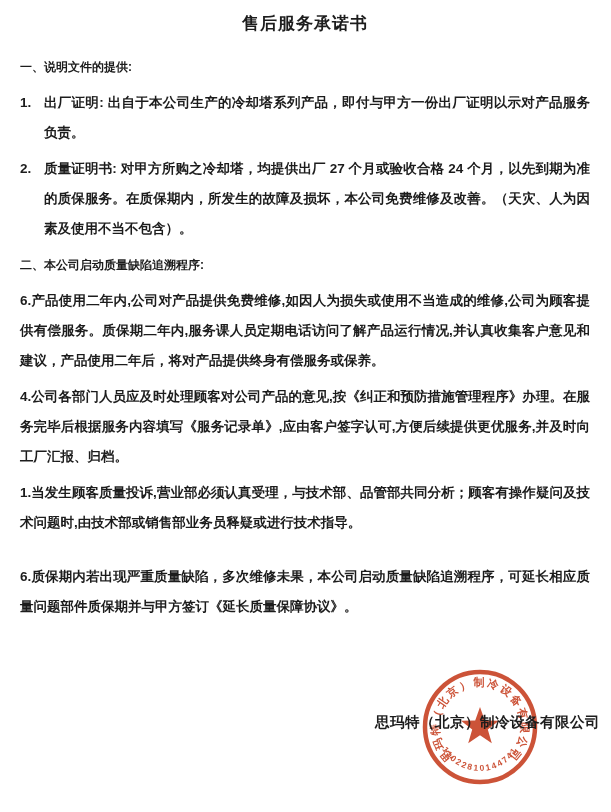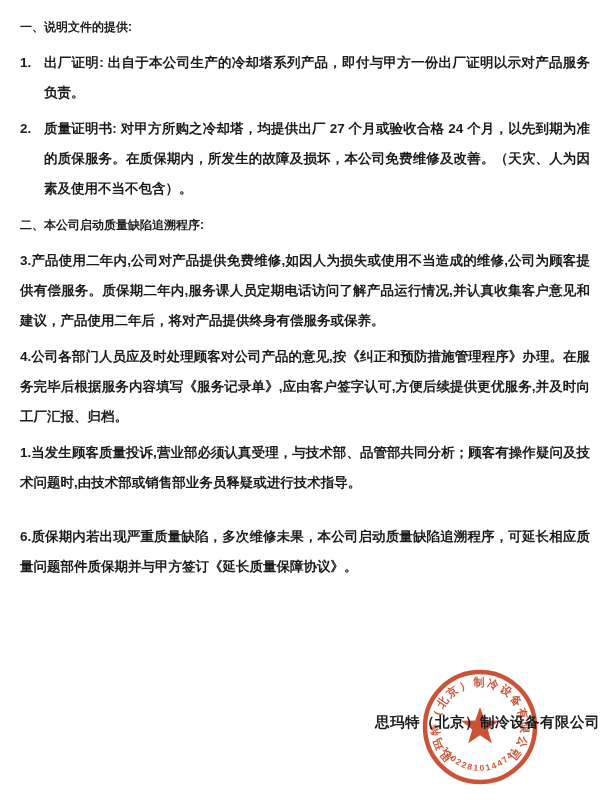--- a/index.html
+++ b/index.html
@@ -73,36 +73,37 @@
     font-size: 8.5px;
     letter-spacing: 1.8px;
   }
 </style>
 </head>
 <body>
 
 <div class="page">
   <div class="content">
 
+    <h1 class="doc-title">售后服务承诺书</h1>
 
     <div class="sec-heading">一、说明文件的提供:</div>
 
     <div class="num-item">
       <span class="num">1.</span>
       <span>出厂证明: 出自于本公司生产的冷却塔系列产品，即付与甲方一份出厂证明以示对产品服务负责。</span>
     </div>
 
     <div class="num-item">
       <span class="num">2.</span>
       <span>质量证明书: 对甲方所购之冷却塔，均提供出厂 27 个月或验收合格 24 个月，以先到期为准的质保服务。在质保期内，所发生的故障及损坏，本公司免费维修及改善。（天灾、人为因素及使用不当不包含）。</span>
     </div>
 
     <div class="sec-heading">二、本公司启动质量缺陷追溯程序:</div>
 
-    <div class="para">3.产品使用二年内,公司对产品提供免费维修,如因人为损失或使用不当造成的维修,公司为顾客提供有偿服务。质保期二年内,服务课人员定期电话访问了解产品运行情况,并认真收集客户意见和建议，产品使用二年后，将对产品提供终身有偿服务或保养。</div>
+    <div class="para">6.产品使用二年内,公司对产品提供免费维修,如因人为损失或使用不当造成的维修,公司为顾客提供有偿服务。质保期二年内,服务课人员定期电话访问了解产品运行情况,并认真收集客户意见和建议，产品使用二年后，将对产品提供终身有偿服务或保养。</div>
     <div class="para">4.公司各部门人员应及时处理顾客对公司产品的意见,按《纠正和预防措施管理程序》办理。在服务完毕后根据服务内容填写《服务记录单》,应由客户签字认可,方便后续提供更优服务,并及时向工厂汇报、归档。</div>
     <div class="para">1.当发生顾客质量投诉,营业部必须认真受理，与技术部、品管部共同分析；顾客有操作疑问及技术问题时,由技术部或销售部业务员释疑或进行技术指导。</div>
     <div class="para para-last">6.质保期内若出现严重质量缺陷，多次维修未果，本公司启动质量缺陷追溯程序，可延长相应质量问题部件质保期并与甲方签订《延长质量保障协议》。</div>
 
   </div>
 
   <div class="stamp">
     <svg viewBox="0 0 118 118" xmlns="http://www.w3.org/2000/svg" xmlns:xlink="http://www.w3.org/1999/xlink">
       <defs>
         <path id="arcTop" d="M 33.8 91.3 A 41 41 0 1 1 84.2 91.3" fill="none"></path>

